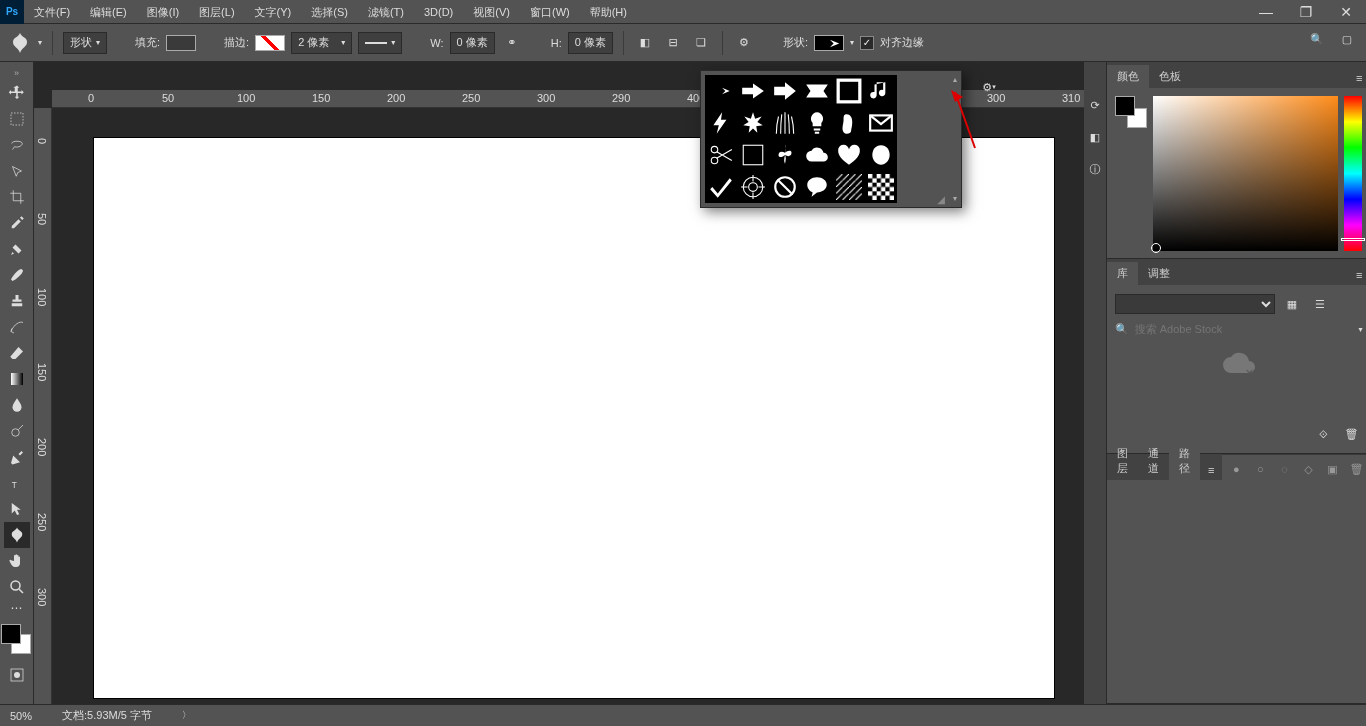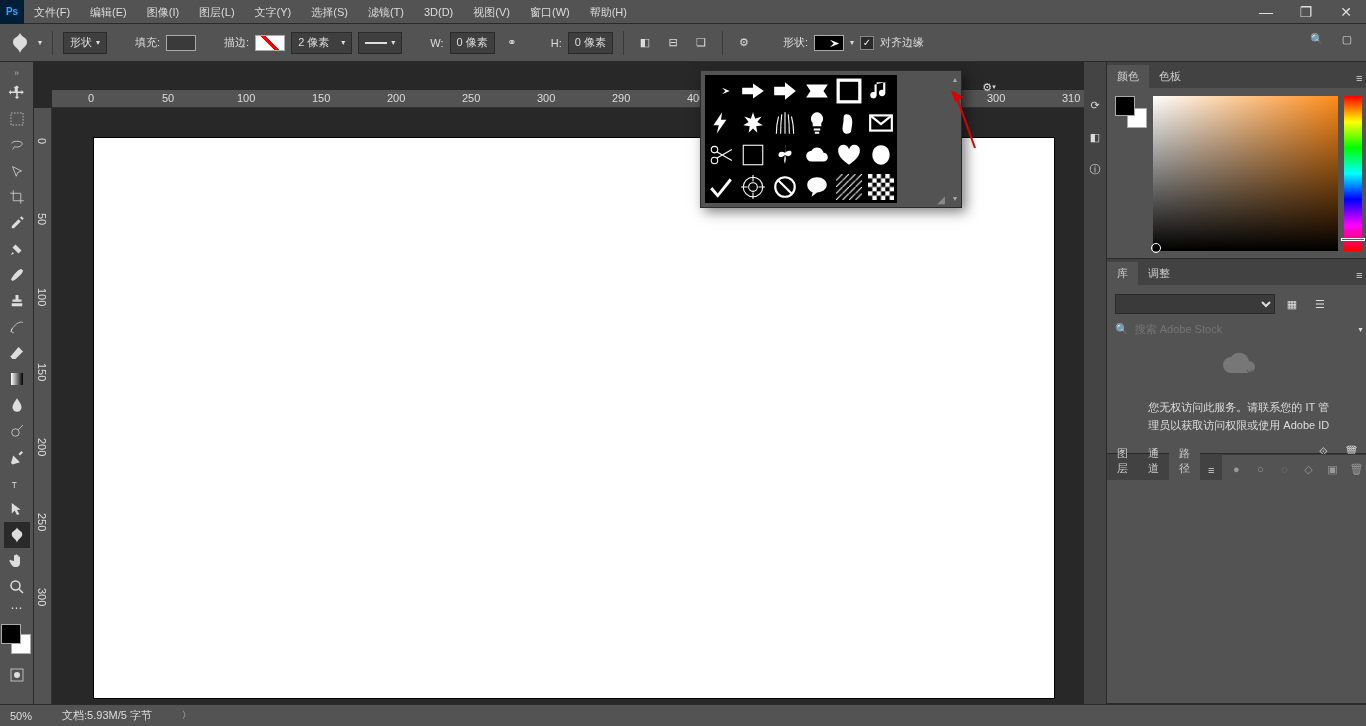--- a/index.html
+++ b/index.html
@@ -496,23 +496,20 @@
             <span>🔍</span>
             <input class="lib-search" placeholder="搜索 Adobe Stock" style="">
             <span style="margin-left:auto;font-size:8px">▾</span>
           </div>
           <div style="text-align:center;margin-top:8px">
             <svg width="40" height="30">
                 <path fill="#777" d="M12 22a8 8 0 010-16 10 10 0 0118 4 6 6 0 010 12z"></path>
                 <text x="26" y="26" fill="#555" font-size="10">✕</text>
               </svg>
           </div>
-          <div class="lib-msg">
-            <span>您无权访问此服务。请联系您的 IT 管</span><br><span>理员以获取访问权限或使用 Adobe ID</span>
-          </div>
           <div class="lib-icons">
             <div class="small-icon">⟐</div>
             <div class="small-icon">🗑</div>
           </div>
         </div>
       </div>
 
       <div class="panel" style="flex:1;display:flex;flex-direction:row">
         <div class="panel-tabs">
           <div class="ptab">图层</div>

